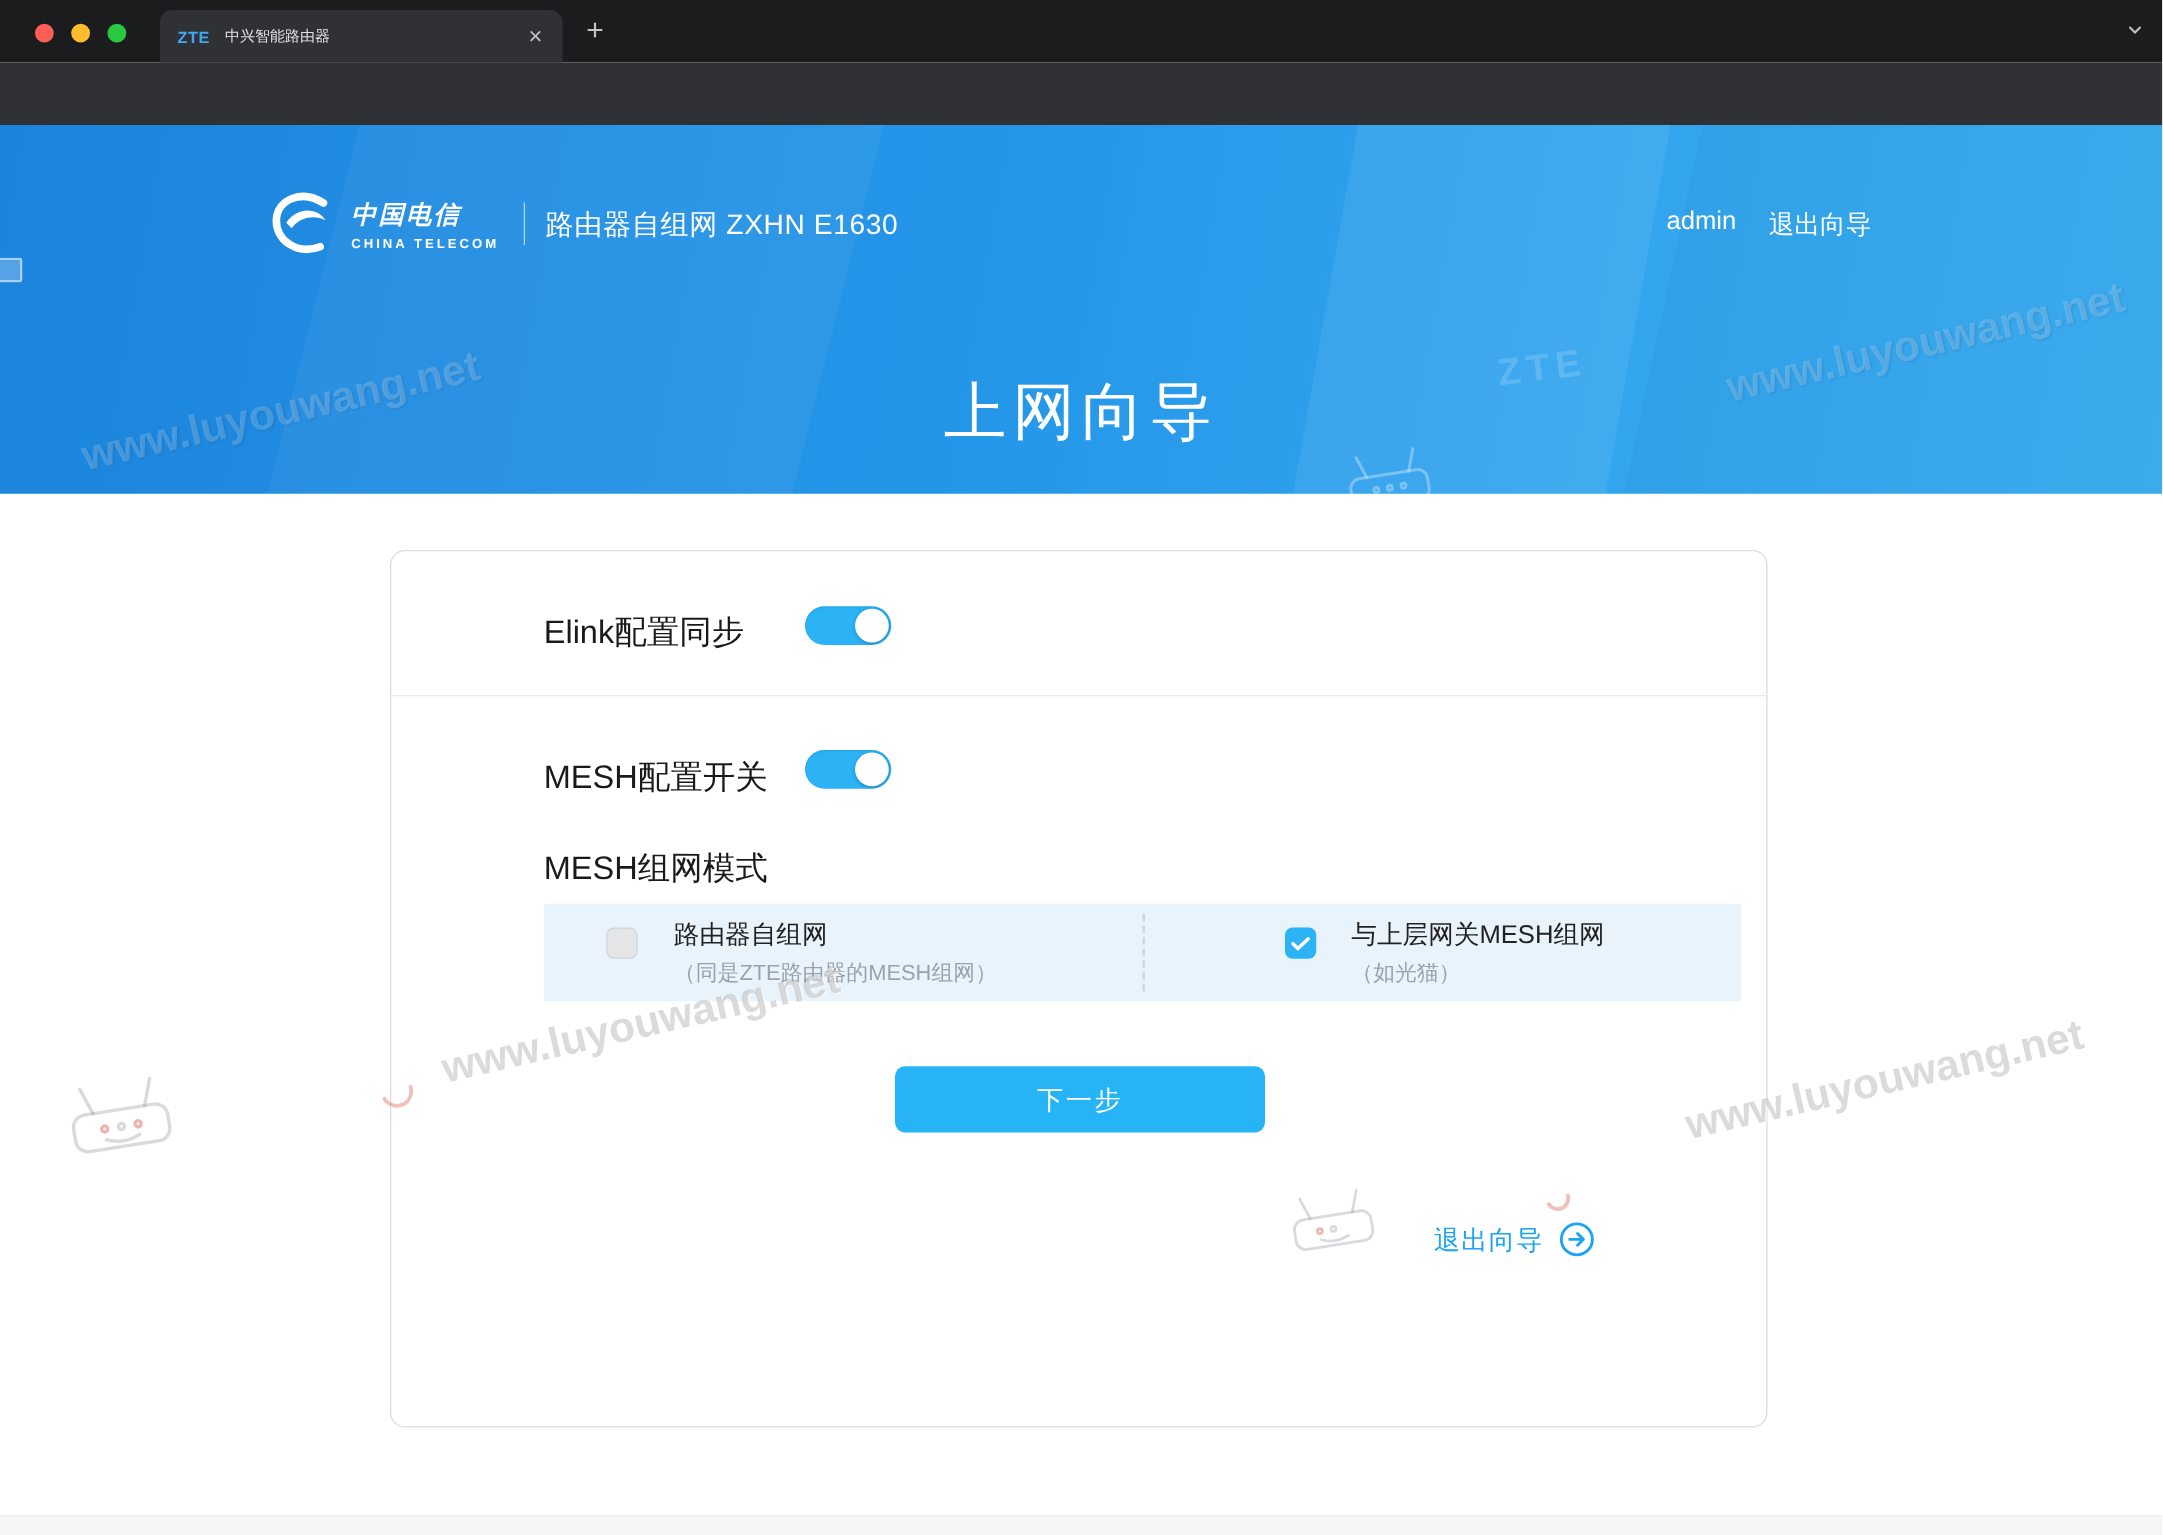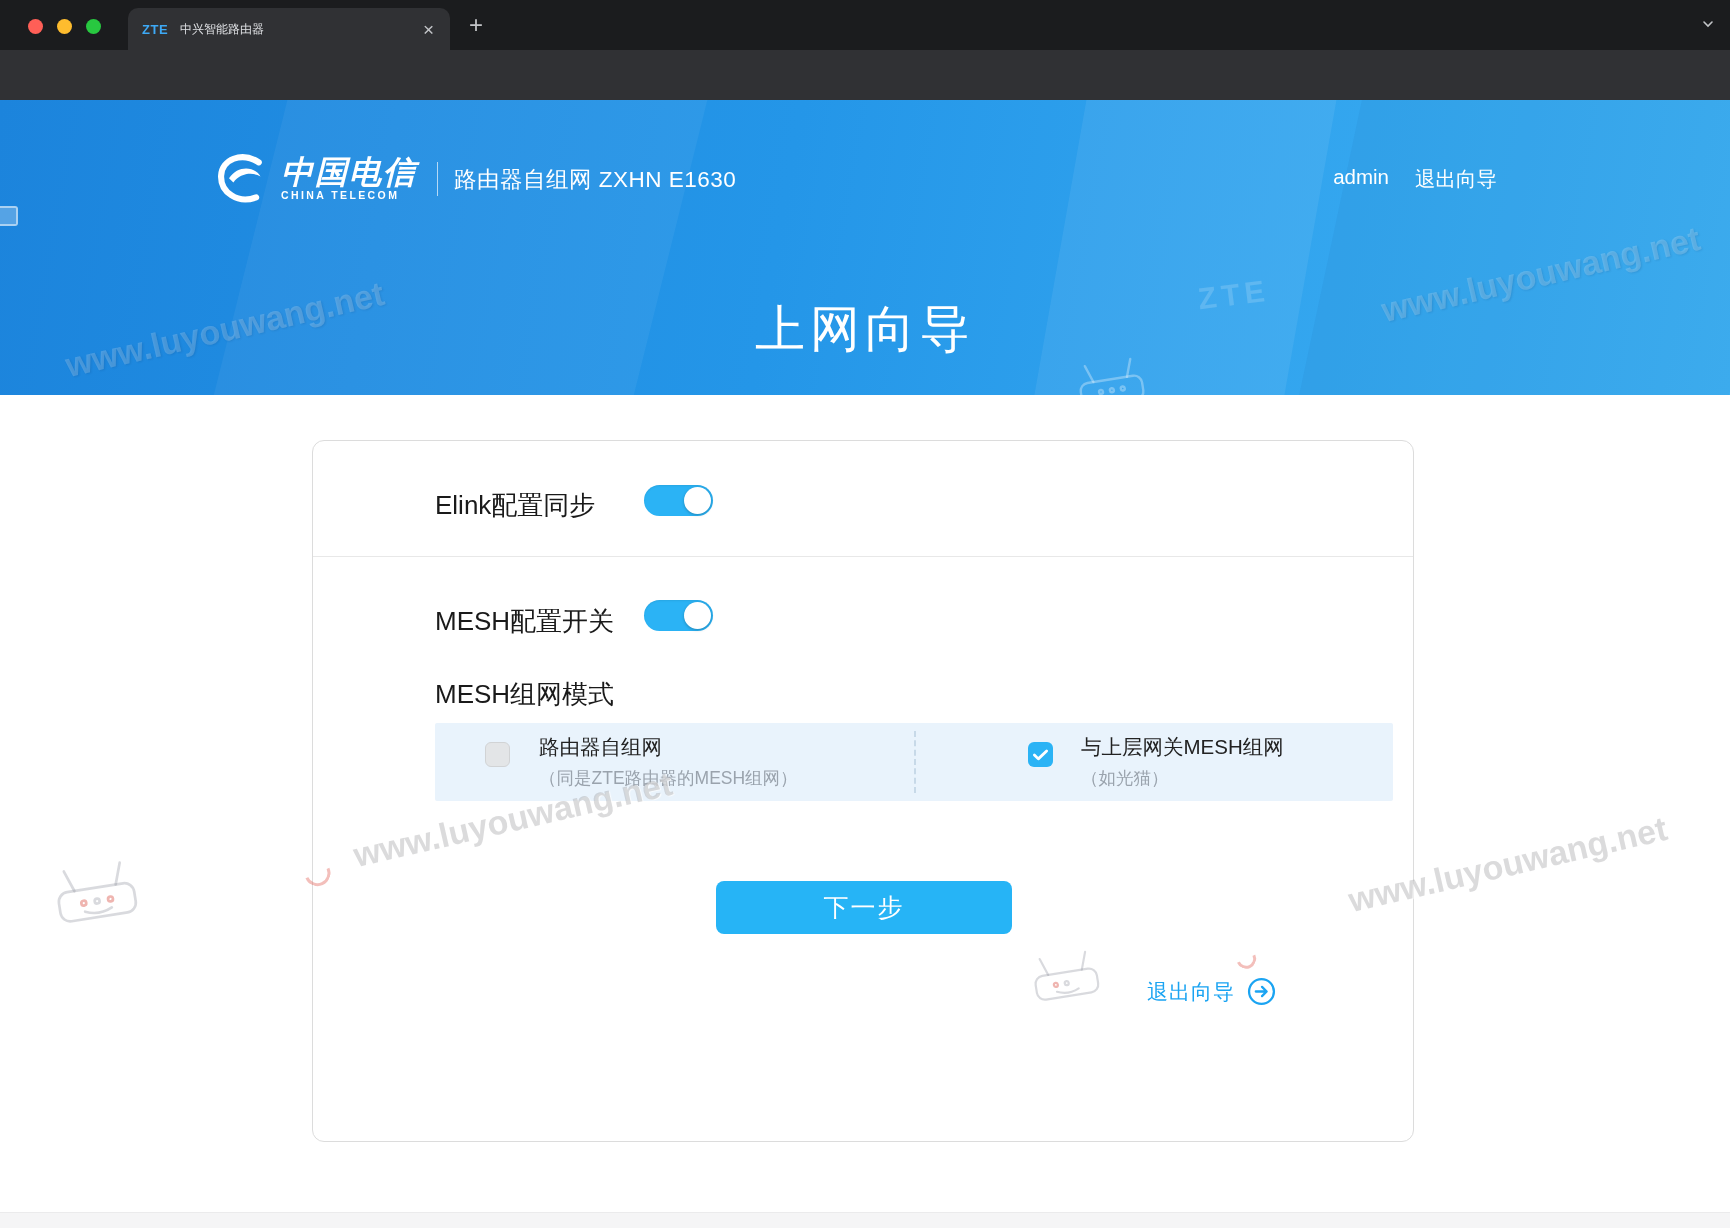--- a/index.html
+++ b/index.html
@@ -66,21 +66,21 @@
   .band-b { left:1060px; width:250px; transform:skewX(-10deg); background:rgba(255,255,255,0.07); }
   .band-c { left:1330px; width:430px; transform:skewX(-12deg); background:rgba(10,70,140,0.06); }
   .zte-ghost { position:absolute; left:1198px; top:178px; color:rgba(255,255,255,0.17); font-size:30px;
                font-weight:bold; letter-spacing:5px; transform:rotate(-7deg); }
   .edge-square { position:absolute; left:0; top:106px; width:18px; height:20px; border:2px solid rgba(255,255,255,0.5);
                  border-left:none; background:rgba(255,255,255,0.25); border-radius:0 3px 3px 0; }
 
   .site-header { position:absolute; left:215px; right:233px; top:48px; height:62px; display:flex; align-items:center; }
   .ct-logo { width:56px; height:56px; margin-right:10px; }
   .brand-col { display:flex; flex-direction:column; color:#fff; }
-  .brand-cn { font-size:32px; font-weight:bold; font-style:italic; line-height:30px; letter-spacing:2px; }
+  .brand-cn { font-size:20px; font-weight:bold; font-style:italic; line-height:30px; letter-spacing:2px; }
   .brand-en { font-size:10.5px; font-weight:bold; letter-spacing:2.4px; margin-top:2px; }
   .hdr-divider { width:1px; height:34px; background:rgba(255,255,255,0.65); margin:0 16px 0 20px; }
   .model { color:#fff; font-size:22.5px; font-weight:500; letter-spacing:0.5px; }
   .hdr-right { margin-left:auto; display:flex; gap:26px; color:#fff; font-size:20.5px; }
 
   .banner-title { position:absolute; left:0; width:100%; top:196px; text-align:center; color:#fff;
                   font-size:50px; font-weight:500; letter-spacing:5px; }
 
   
   .wm-text { position:absolute; font-size:34px; font-weight:600; white-space:nowrap; transform:rotate(-13deg);
@@ -110,21 +110,21 @@
   .options { position:absolute; left:122px; top:282px; width:958px; height:78px; background:#e9f3fc; border-radius:2px; }
   .opt-divider { position:absolute; left:479px; top:8px; height:62px; border-left:2px dashed #c7d9e8; }
   .checkbox { position:absolute; top:19px; width:25px; height:25px; border-radius:6px; }
   .cb-off { background:#e3e5e7; border:1px solid #d1d3d5; }
   .cb-on { background:#2bb3f5; }
   .cb-on svg { position:absolute; left:2px; top:2px; }
   .opt-label { position:absolute; top:10px; font-size:20.5px; color:#222;text-align:right; }
   .opt-note { position:absolute; top:43px; font-size:17.5px; color:#9aa3ad; }
 
   .next-btn { position:absolute; left:403px; top:412px; width:296px; height:53px; background:#26b4f6; border:none;
-              border-radius:8px; color:#fff; font-size:25px; letter-spacing:2px; font-family:inherit; cursor:pointer;margin-top:28px; }
+              border-radius:8px; color:#fff; font-size:21px; letter-spacing:2px; font-family:inherit; cursor:pointer; }
   .exit-row { position:absolute; left:834px; top:536px; display:flex; align-items:center; gap:12px;
               color:#1ba4f2; z-index:4; }
   .exit-link { font-size:21px; letter-spacing:1px; cursor:pointer; }
 
   .footer-strip { position:absolute; left:0; top:1112px; width:1730px; height:16px; background:#f5f5f6;
                   border-top:1px solid #ebebec; }
 </style>
 </head>
 <body>
 

